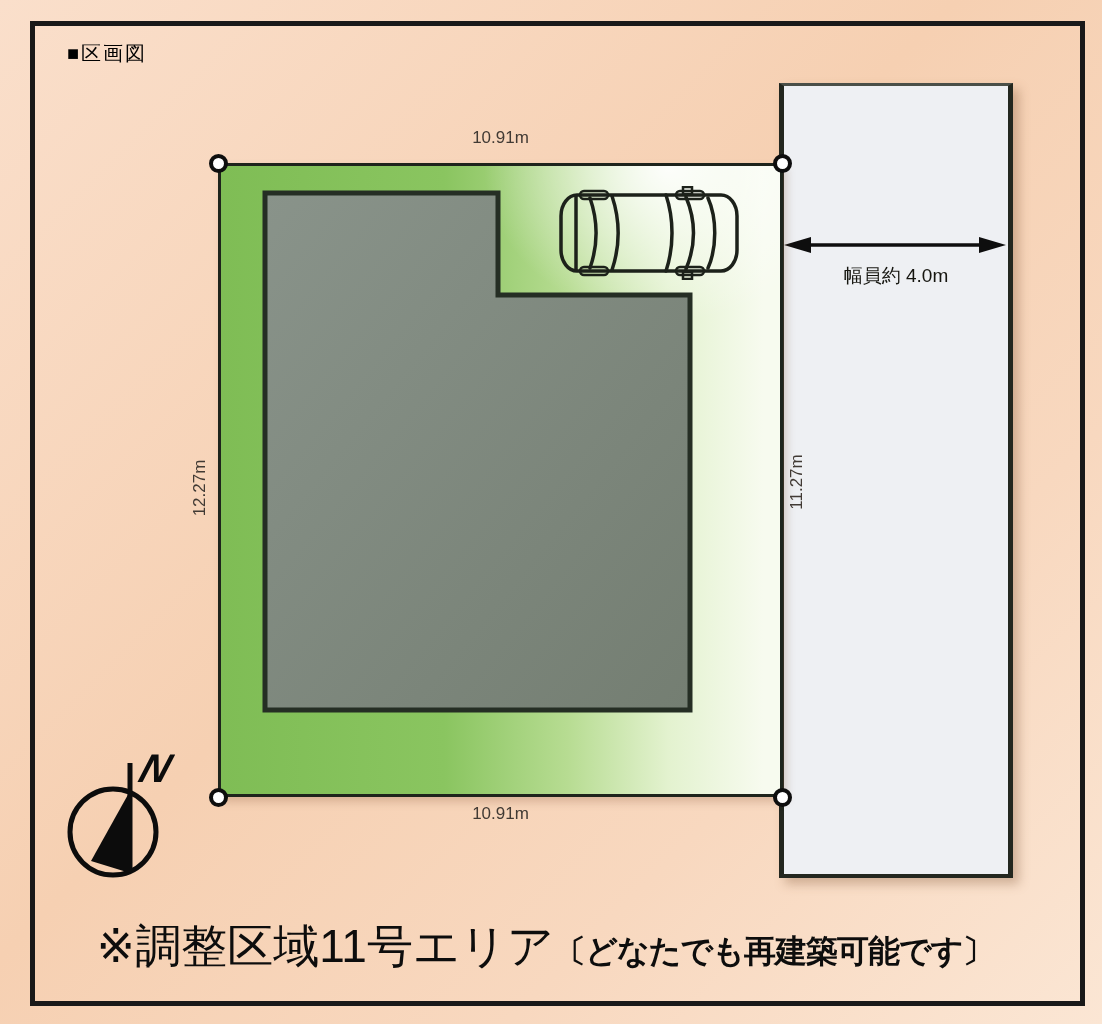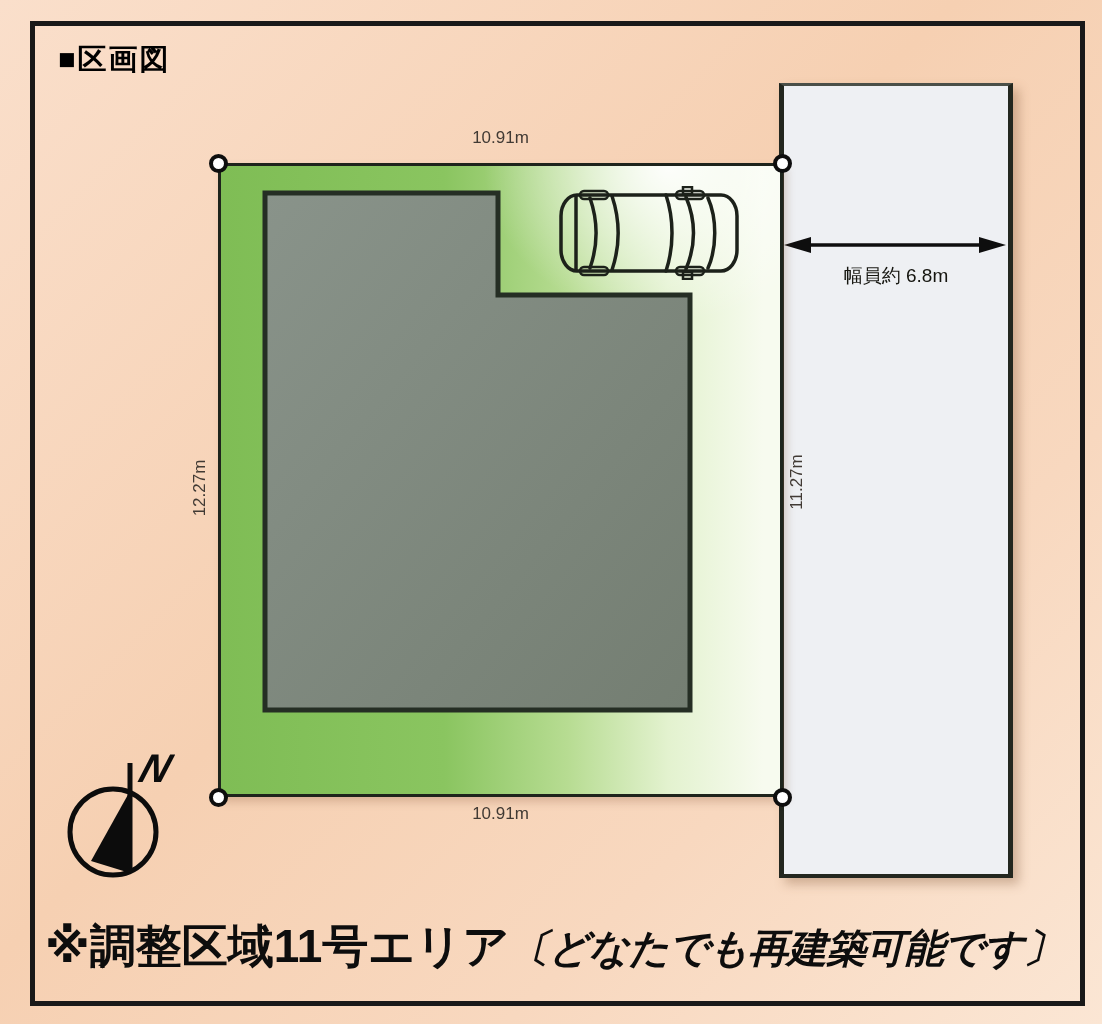--- a/index.html
+++ b/index.html
@@ -10,22 +10,22 @@
   }
   .canvas{
     position:relative;width:1102px;height:1024px;overflow:hidden;
     background:linear-gradient(135deg,#fadfcb 0%,#f6d0b2 45%,#f8d8bf 72%,#fbe6d4 100%);
   }
   .frame{
     position:absolute;left:30px;top:21px;width:1055px;height:985px;
     border:5px solid #191919;box-sizing:border-box;
   }
   .title{
-    position:absolute;left:58px;top:40px;
-    font-size:29px;font-weight:700;color:#000;letter-spacing:2px;
+    position:absolute;left:67px;top:40px;
+    font-size:20px;font-weight:400;color:#000;letter-spacing:2px;
   }
   
   .road{
     position:absolute;left:779px;top:83px;width:234px;height:795px;
     background:#eef0f3;box-sizing:border-box;
     border-left:5px solid #23271f;border-right:5px solid #23271f;
     border-top:3px solid #4a4f48;border-bottom:4px solid #23271f;
     box-shadow:6px 6px 10px rgba(130,85,55,.35);
   }
   .road-arrow{position:absolute;left:784px;top:233px;width:222px;height:24px;}
@@ -54,42 +54,42 @@
   .dim-bottom{left:218px;top:804px;width:565px;text-align:center;}
   .dim-left{left:138px;top:478px;width:124px;text-align:center;transform:rotate(-90deg);}
   .dim-right{left:735px;top:472px;width:124px;text-align:center;transform:rotate(-90deg);}
   
   .compass-svg{position:absolute;left:55px;top:735px;width:120px;height:150px;}
   
   .footer{
     position:absolute;left:45px;top:916px;width:1000px;text-align:center;
     color:#0d0d0d;white-space:nowrap;
   }
-  .footer .main{font-size:46px;font-weight:700;letter-spacing:0px;}
-  .footer .note{font-size:40px;font-weight:800;letter-spacing:-1px;font-style:italic;}
+  .footer .main{font-size:46px;font-weight:400;letter-spacing:0px;}
+  .footer .note{font-size:32px;font-weight:800;letter-spacing:-1px;}
 </style>
 </head>
 <body>
 
 <div class="canvas">
 
   <div class="frame"></div>
 
   <div class="title">■区画図</div>
 
   <div class="road"></div>
 
   <svg class="road-arrow" viewBox="0 0 222 24">
     <line x1="10" y1="12" x2="212" y2="12" stroke="#0e0e0e" stroke-width="3.5"></line>
     <polygon points="0,12 27,4 27,20" fill="#0e0e0e"></polygon>
     <polygon points="222,12 195,4 195,20" fill="#0e0e0e"></polygon>
   </svg>
 
   <div class="road-label">
-    <div>幅員約 6.8m</div>
+    <div>幅員約 4.0m</div>
   </div>
 
   <div class="plot"></div>
 
   <svg class="building-svg" viewBox="0 0 440 530">
     <defs>
       <linearGradient id="bgrad" x1="0" y1="0" x2="1" y2="1">
         <stop offset="0" stop-color="#89938a"></stop>
         <stop offset="1" stop-color="#747e72"></stop>
       </linearGradient>

